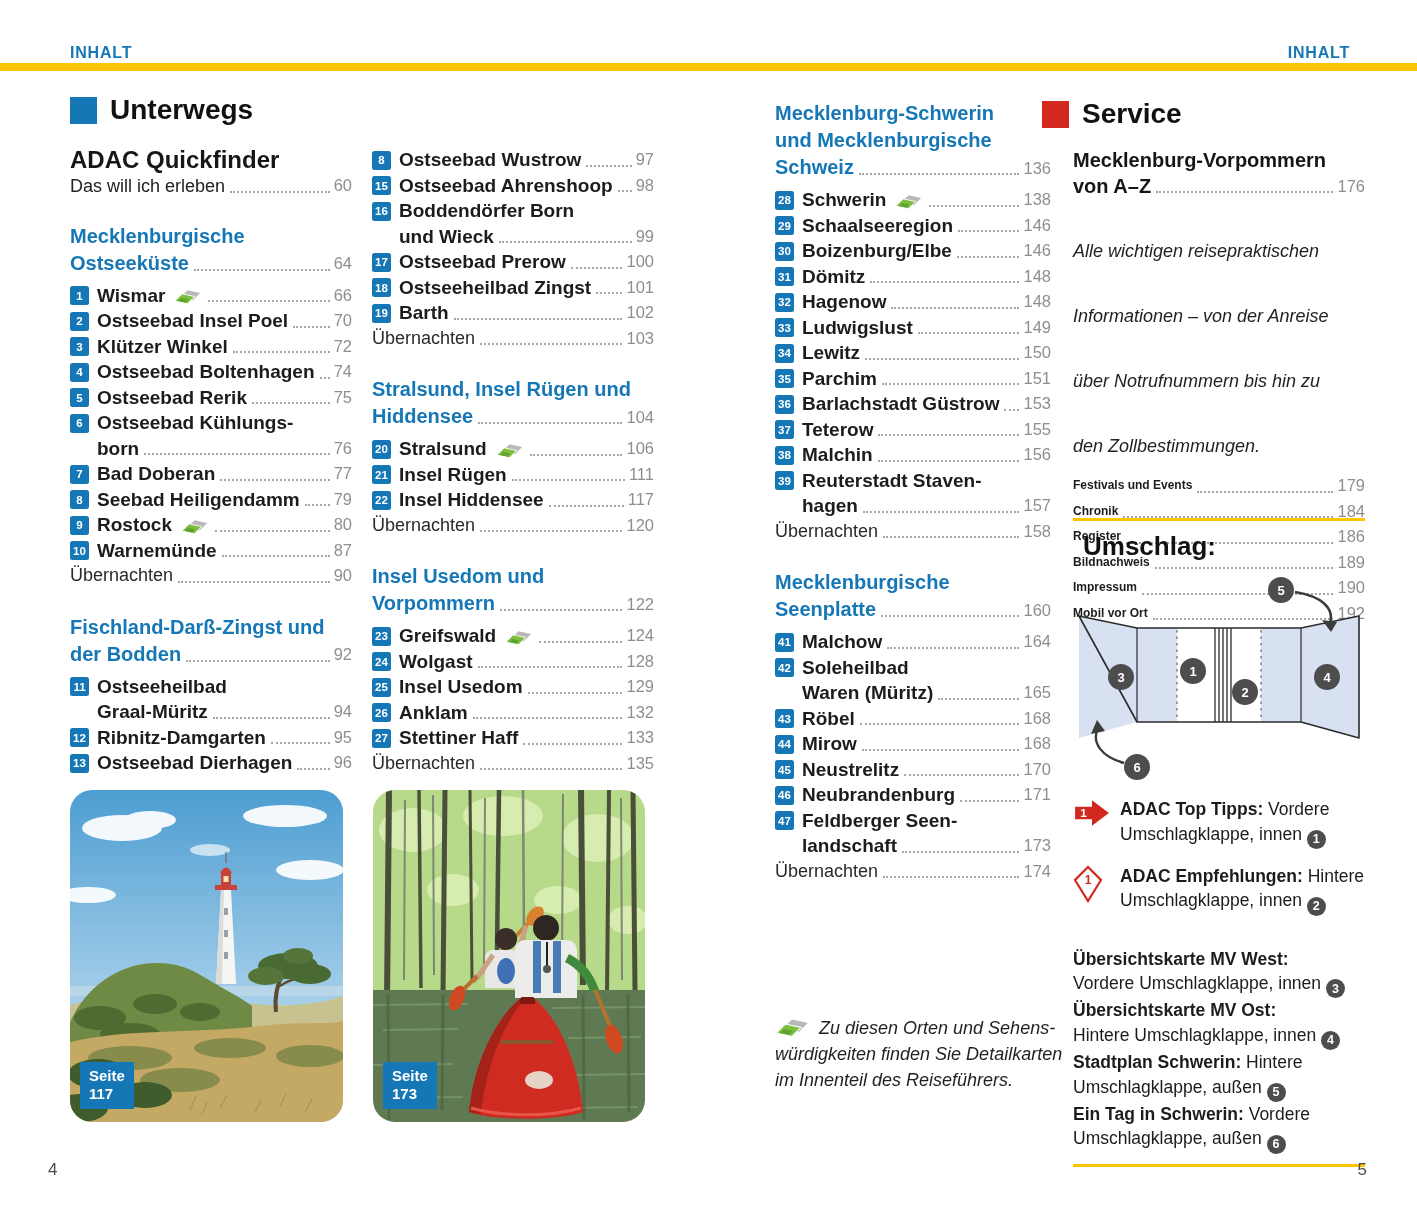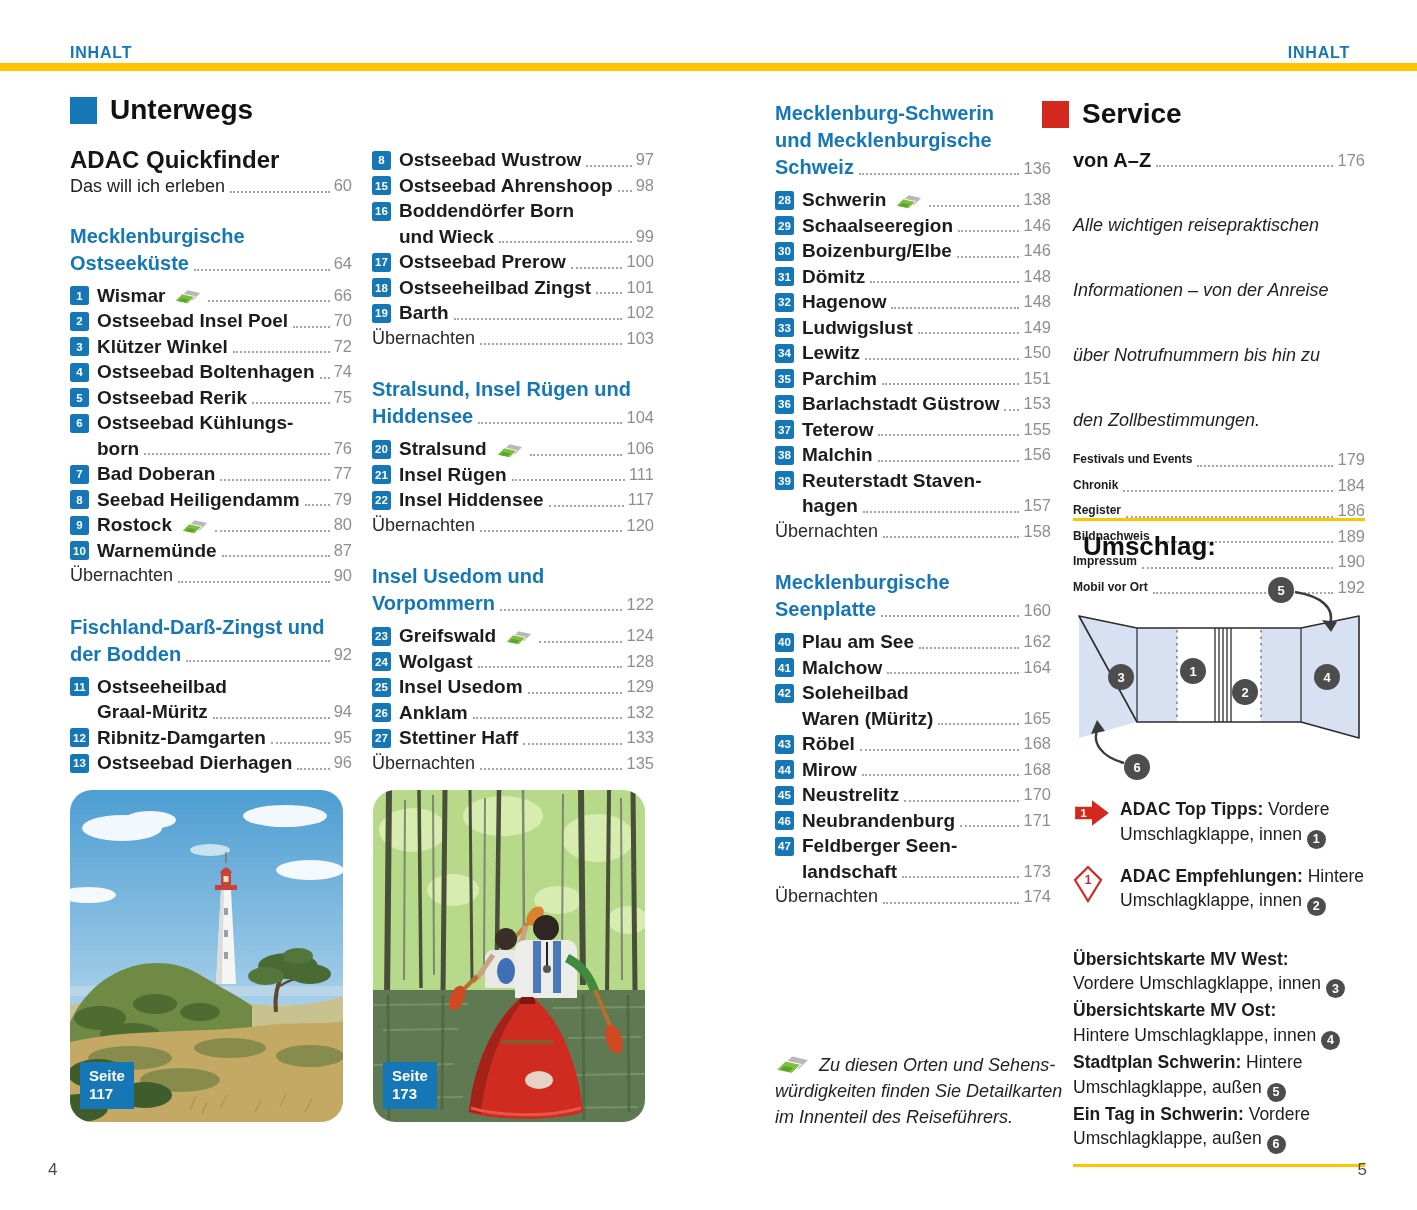--- a/index.html
+++ b/index.html
@@ -71,21 +71,21 @@
   #cover .ydiv.bottom{margin-top:10px;}
 
   
   .photo{position:absolute;top:790px;width:273px;height:332px;overflow:hidden;border-radius:22px;}
   #photo1{left:70px;}
   #photo2{left:373px;width:272px;}
   .photo svg{display:block;}
   .badge{position:absolute;left:10px;bottom:13px;background:var(--blue);color:#fff;font-weight:700;font-size:15px;line-height:18px;padding:5px 9px 6px;}
 
   
-  #mapnote{position:absolute;left:775px;top:1052px;width:285px;}
+  #mapnote{position:absolute;left:775px;top:1015px;width:285px;}
   .nline{font-style:italic;font-size:18px;color:#222;line-height:26px;white-space:nowrap;}
   .nline.first{display:flex;align-items:center;}
   .nline.first .mapicon{margin:0 10px 0 0;}
 
   .pagenum{position:absolute;bottom:30px;font-size:17px;color:#4c4c4c;}
   #pn-left{left:48px;}
   #pn-right{right:50px;}
 </style>
 </head>
 <body>
@@ -550,28 +550,20 @@
       <div class="chapter">
         <div class="chapter-line">Mecklenburgische</div>
         <div class="row">
           <span class="ct">Seenplatte</span>
           <span class="leader"></span>
           <span class="pg">160</span>
         </div>
       </div>
       <div class="entry">
         <div class="row">
-          <span class="numbox">40</span>
-          <span class="et">Plau am See</span>
-          <span class="leader"></span>
-          <span class="pg">162</span>
-        </div>
-      </div>
-      <div class="entry">
-        <div class="row">
           <span class="numbox">41</span>
           <span class="et">Malchow</span>
           <span class="leader"></span>
           <span class="pg">164</span>
         </div>
       </div>
       <div class="entry">
         <div class="row">
           <span class="numbox">42</span>
           <span class="et">Soleheilbad</span>
@@ -626,20 +618,21 @@
         </div>
       </div>
       <div class="row">
         <span class="pt">Übernachten</span>
         <span class="leader"></span>
         <span class="pg">174</span>
       </div>
     </div>
   <div id="col4" class="col">
       <div class="title2">
+        <div class="t2l">Mecklenburg-Vorpommern</div>
         <div class="row">
           <span class="t2t">von A–Z</span>
           <span class="leader"></span>
           <span class="pg">176</span>
         </div>
       </div>
       <div class="ipara">
         <div class="iline">Alle wichtigen reisepraktischen</div>
         <div class="iline">Informationen – von der Anreise</div>
         <div class="iline">über Notrufnummern bis hin zu</div>

